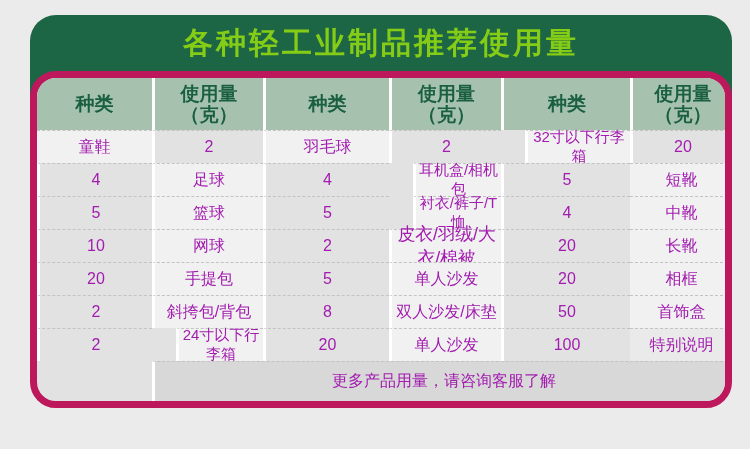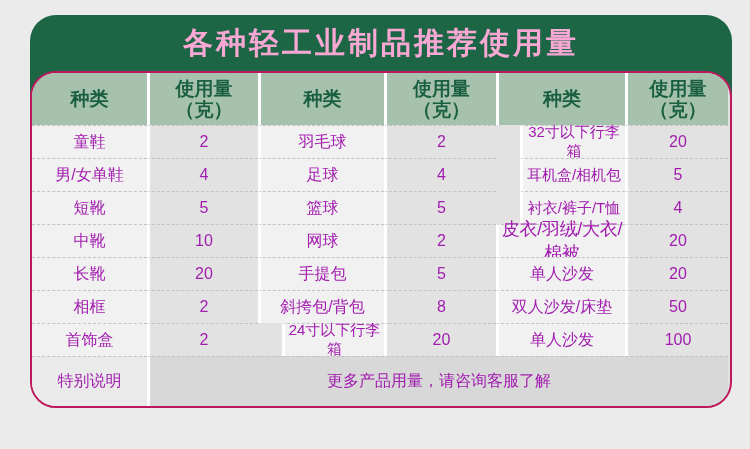--- a/index.html
+++ b/index.html
@@ -14,30 +14,30 @@
     position: absolute;
     left: 30px; top: 15px;
     width: 702px; height: 115px;
     background: #1c6545;
     border-radius: 26px 26px 0 0;
   }
   .band-title {
     position: absolute;
     left: 0; top: 0; width: 100%; height: 56px;
     display: flex; align-items: center; justify-content: center;
-    color: #f9a8d4;
+    color: #84cc16;
     font-size: 30px;
     font-weight: bold;
     letter-spacing: 3px;
   }
   .usage-table {
     position: absolute;
     left: 30px; top: 71px;
     width: 702px; height: 337px;
-    border: 2px solid #be185d;
+    border: 7px solid #be185d;
     border-radius: 26px;
     overflow: hidden;
     background: #e2e2e2;
     display: grid;
     grid-template-columns: 115px 111px 126px 112px 129px 103px;
     grid-template-rows: 52px repeat(7, 33px) 1fr;
   }
   .c {
     display: flex; align-items: center; justify-content: center;
     font-size: 16px;
@@ -86,21 +86,20 @@
     <span>（克）</span>
   </div>
 
   <div class="c tcell bt">童鞋</div>
   <div class="c ucell sep bt">2</div>
   <div class="c tcell sep bt">羽毛球</div>
   <div class="c ucell sep bt">2</div>
   <div class="c tcell sep bt tight">32寸以下行李箱</div>
   <div class="c ucell sep bt">20</div>
 
-  <div class="c tcell bt">男/女单鞋</div>
   <div class="c ucell sep bt">4</div>
   <div class="c tcell sep bt">足球</div>
   <div class="c ucell sep bt">4</div>
   <div class="c tcell sep bt tight">耳机盒/相机包</div>
   <div class="c ucell sep bt">5</div>
 
   <div class="c tcell bt">短靴</div>
   <div class="c ucell sep bt">5</div>
   <div class="c tcell sep bt">篮球</div>
   <div class="c ucell sep bt">5</div>

